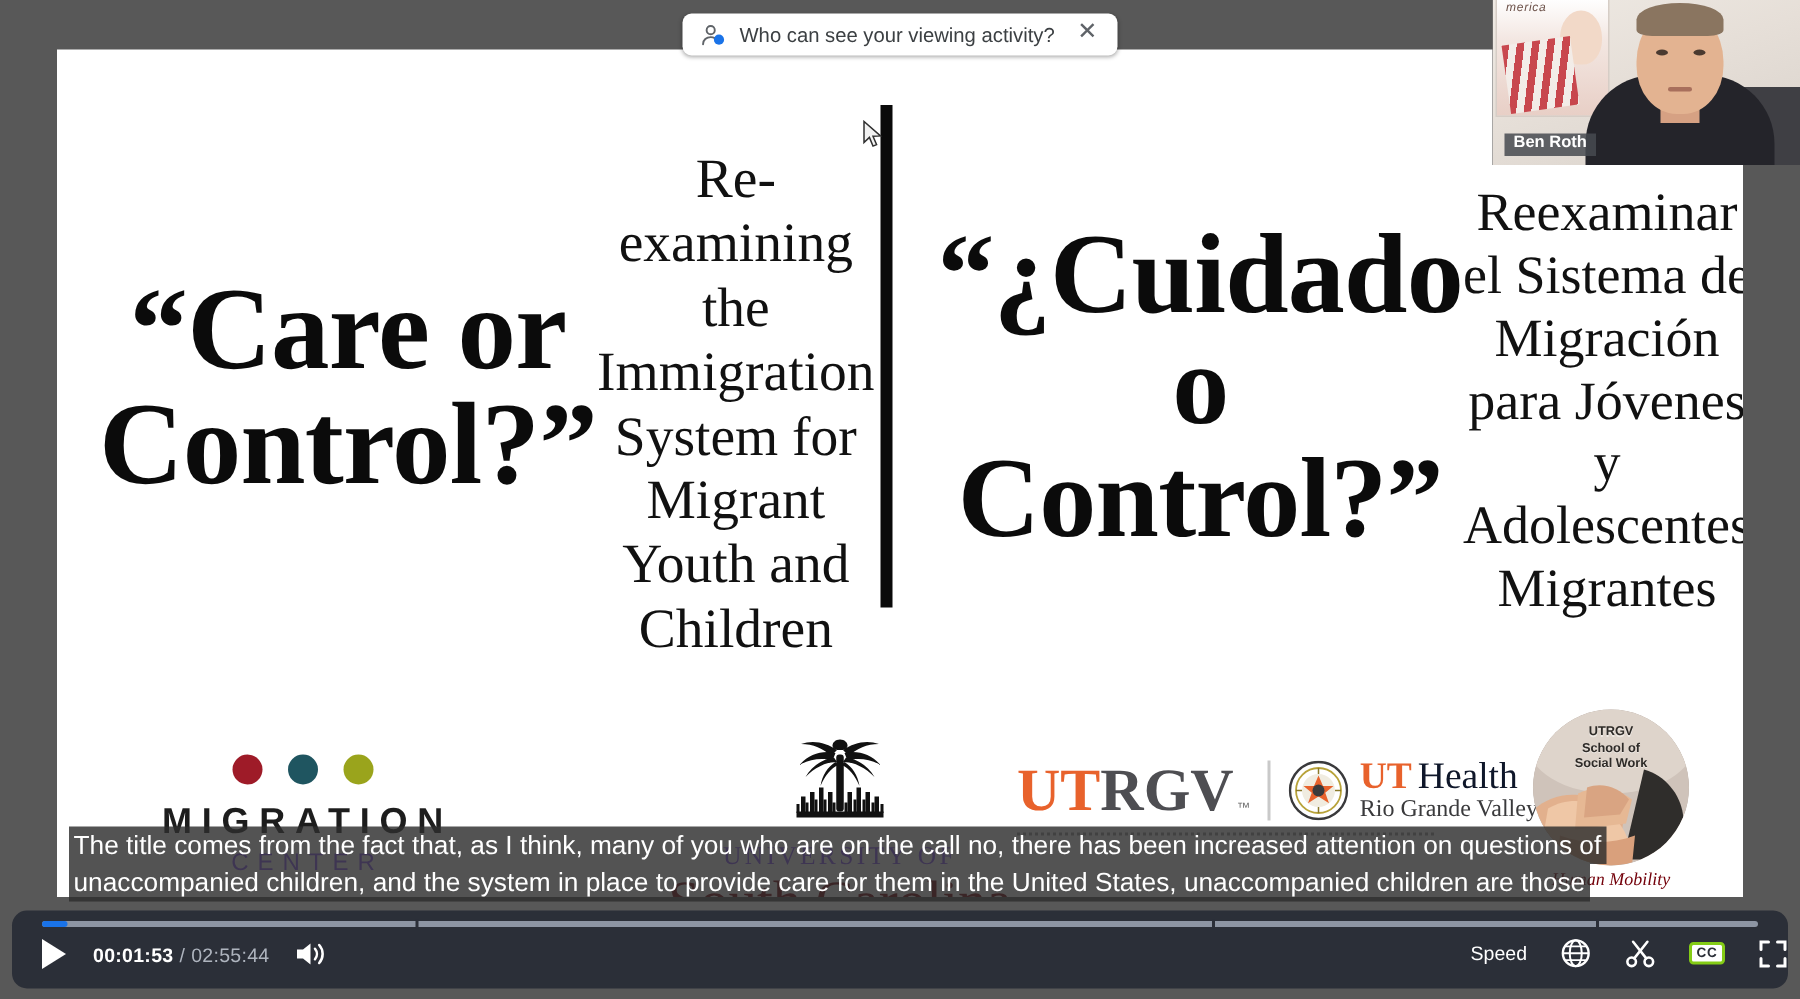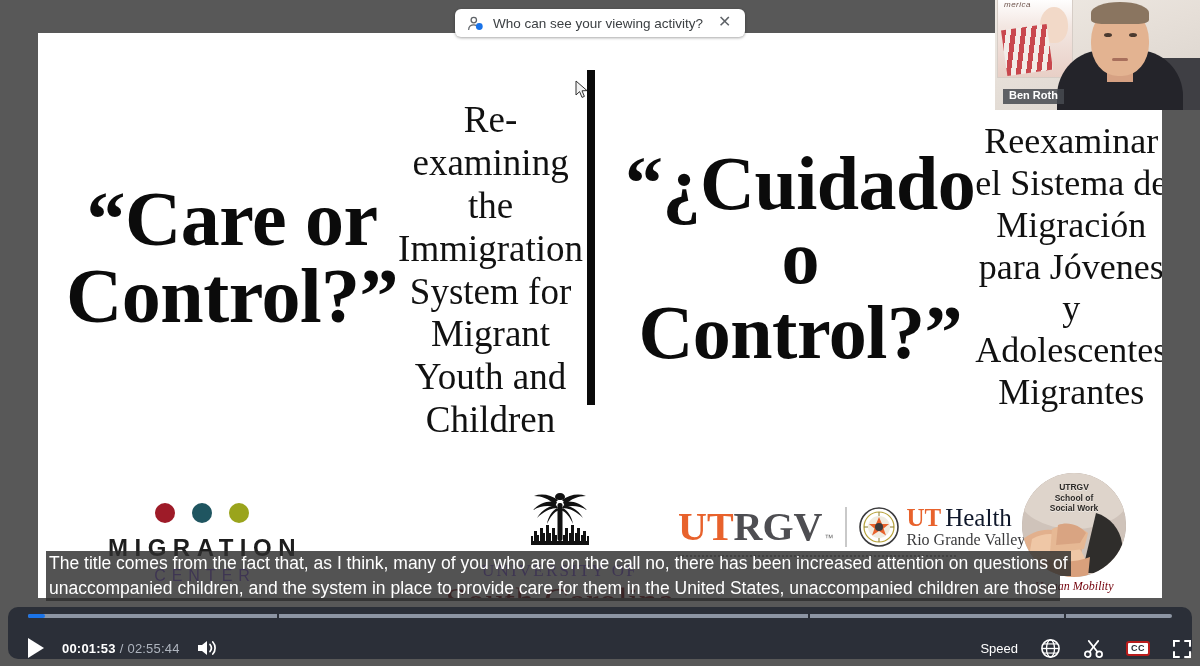--- a/index.html
+++ b/index.html
@@ -365,21 +365,21 @@
     position: absolute;
     top: -1px;
     width: 2px; height: 6px;
     background: #2b2f38;
   }
   #ctl-row {
     position: absolute;
     left: 0; right: 0; top: 18px;
     height: 34px;
     display: flex;
-    align-items: flex-end;
+    align-items: flex-start;
   }
   .ctl-left {
     display: flex; align-items: center; gap: 16px;
     padding-left: 18px;
   }
   .ctl-right {
     margin-left: auto;
     display: flex; align-items: center; gap: 22px;
   }
   .icon-btn {
@@ -396,21 +396,21 @@
   }
   #time-display .cur { font-weight: bold; color: #ffffff; }
   #time-display .sep { color: #aeb4be; margin: 0 4px; }
   #time-display .dur { color: #aeb4be; }
   #speed-label {
     font-size: 13px;
     color: #ffffff;
     cursor: pointer;
   }
   .cc-box {
-    border: 2px solid #b91c1c;
+    border: 2px solid #84cc16;
     border-radius: 3px;
     font-size: 9px;
     font-weight: bold;
     color: #2b2f38;
     background: #ffffff;
     padding: 1px 3px;
     line-height: 1;
     letter-spacing: .5px;
   }
 

